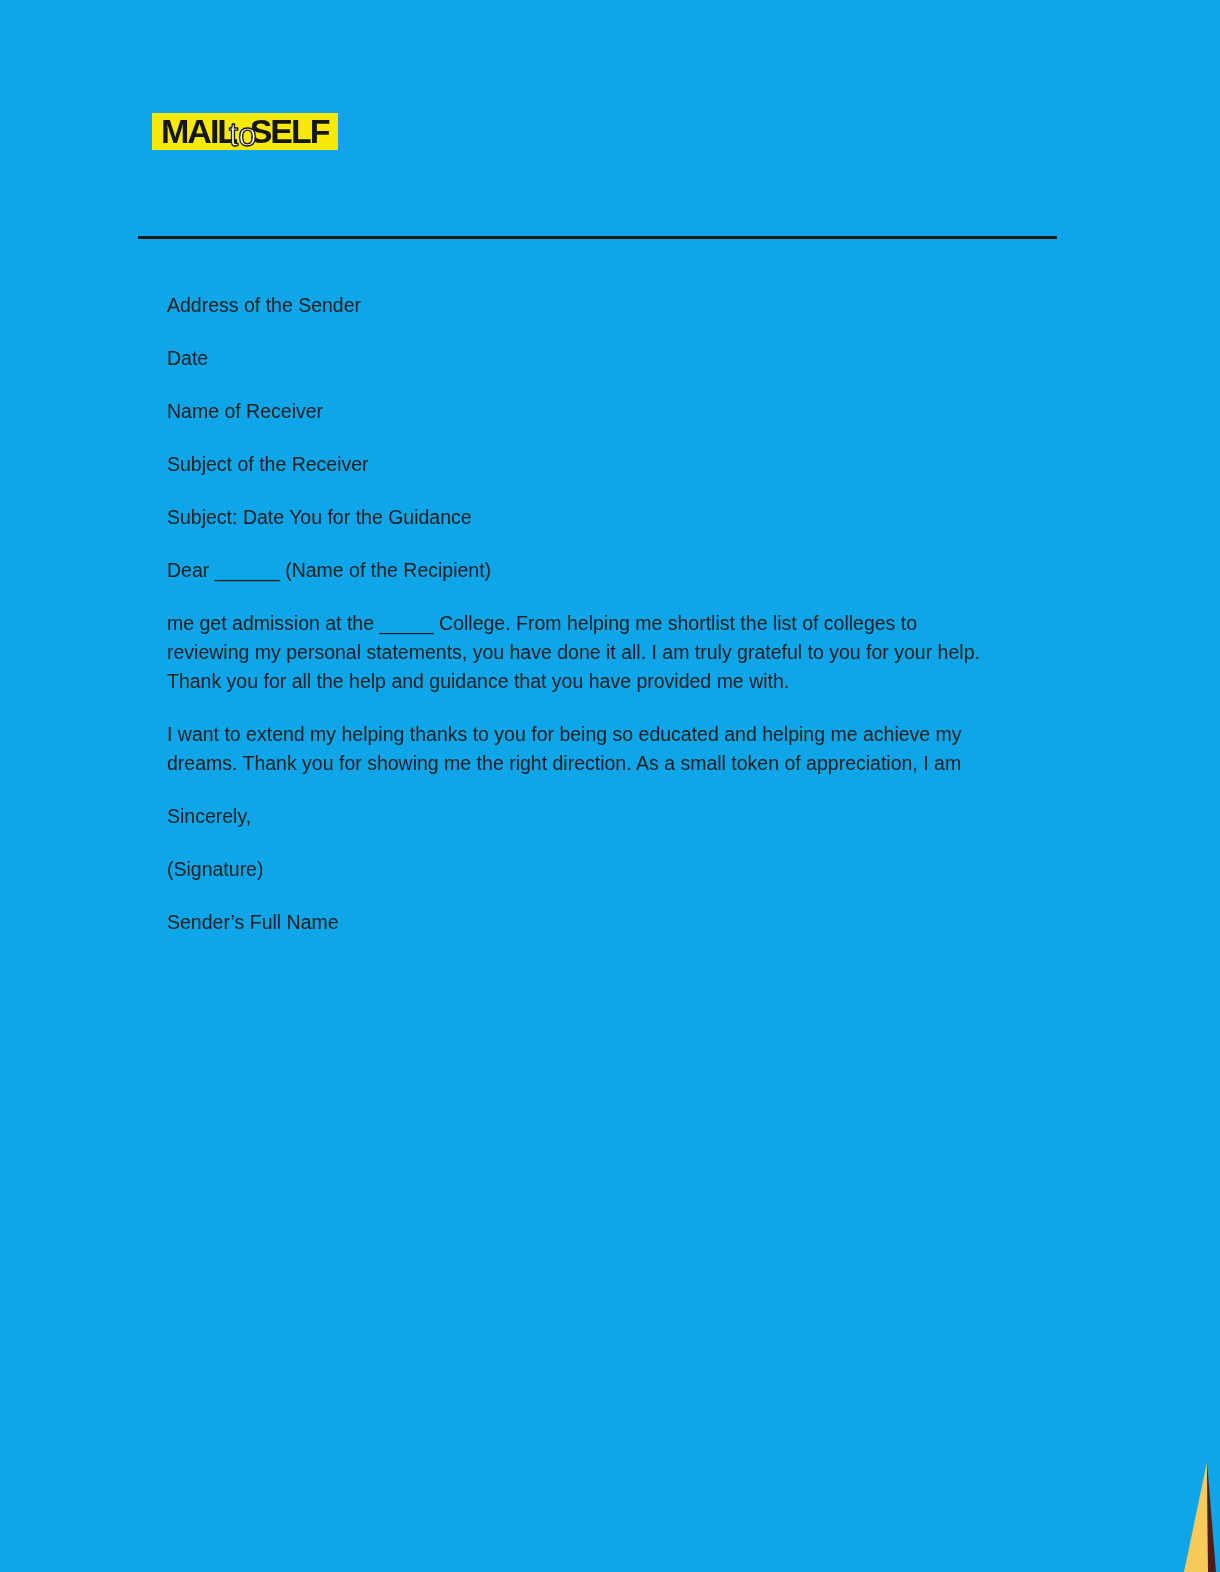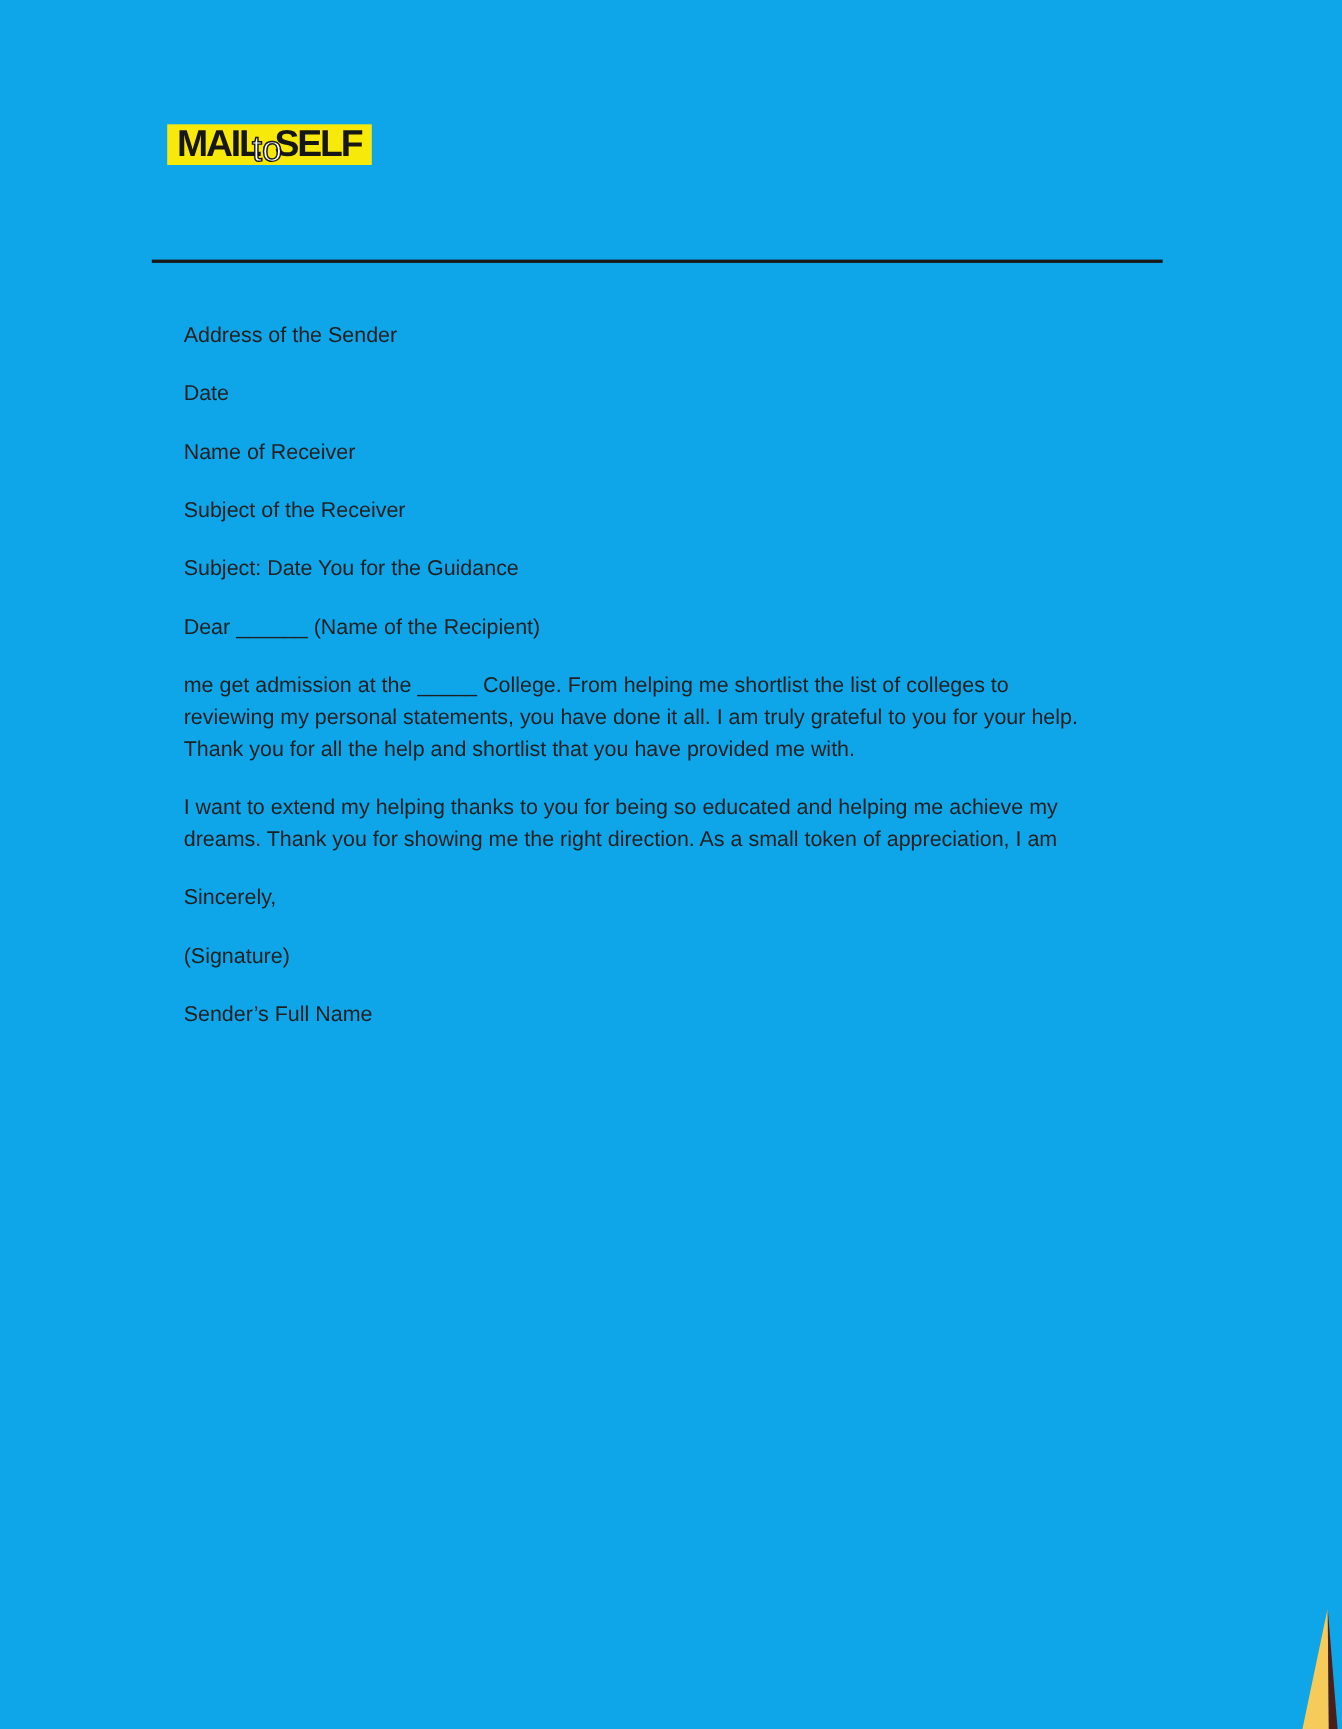--- a/index.html
+++ b/index.html
@@ -99,21 +99,21 @@
     <p>Address of the Sender</p>
     <p>Date</p>
     <p>Name of Receiver</p>
     <p>Subject of the Receiver</p>
     <p>Subject: Date You for the Guidance</p>
     <p>Dear ______ (Name of the Recipient)</p>
 
     <p>
       <span class="line" style="display: block;">me get admission at the _____ College. From helping me shortlist the list of colleges to</span>
       <span class="line" style="display: block;">reviewing my personal statements, you have done it all. I am truly grateful to you for your help.</span>
-      <span class="line" style="display: block;">Thank you for all the help and shortlist that you have provided me with.</span>
+      <span class="line" style="display: block;">Thank you for all the help and guidance that you have provided me with.</span>
     </p>
 
     <p>
       <span class="line" style="display: block;">I want to extend my helping thanks to you for being so educated and helping me achieve my</span>
       <span class="line" style="display: block;">dreams. Thank you for showing me the right direction. As a small token of appreciation, I am</span>
     </p>
 
     <p>Sincerely,</p>
     <p>(Signature)</p>
     <p>Sender’s Full Name</p>

